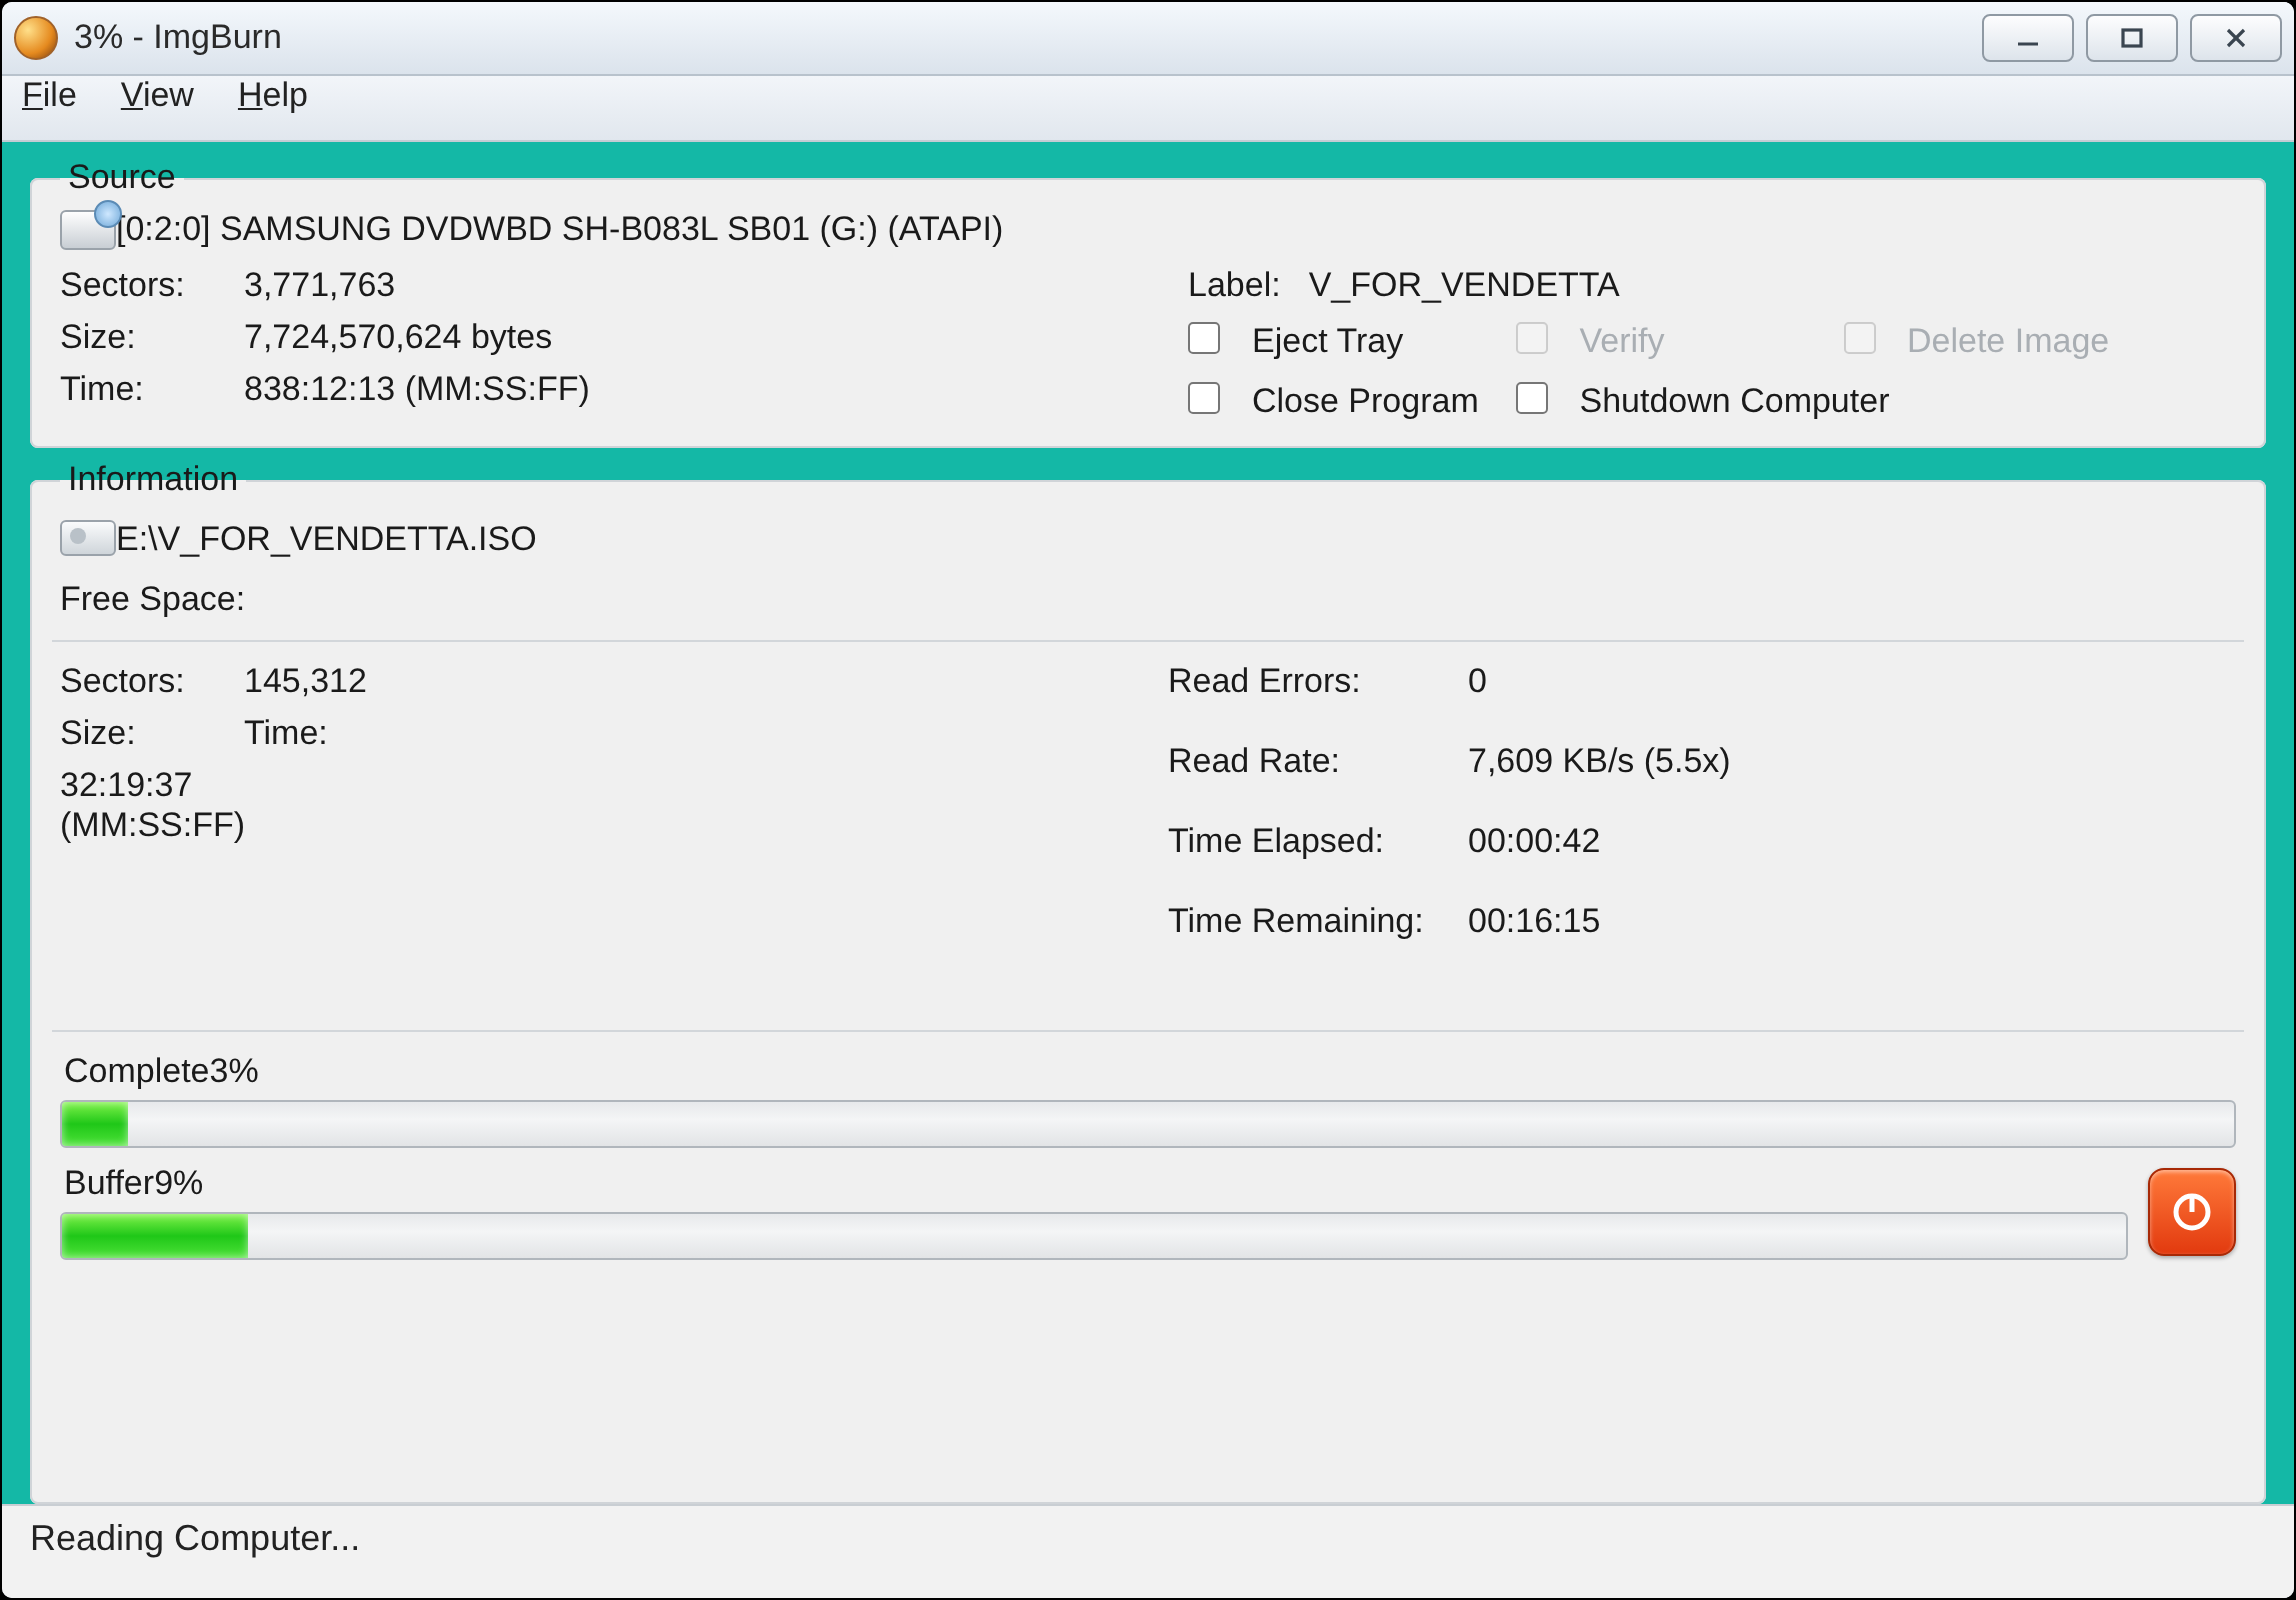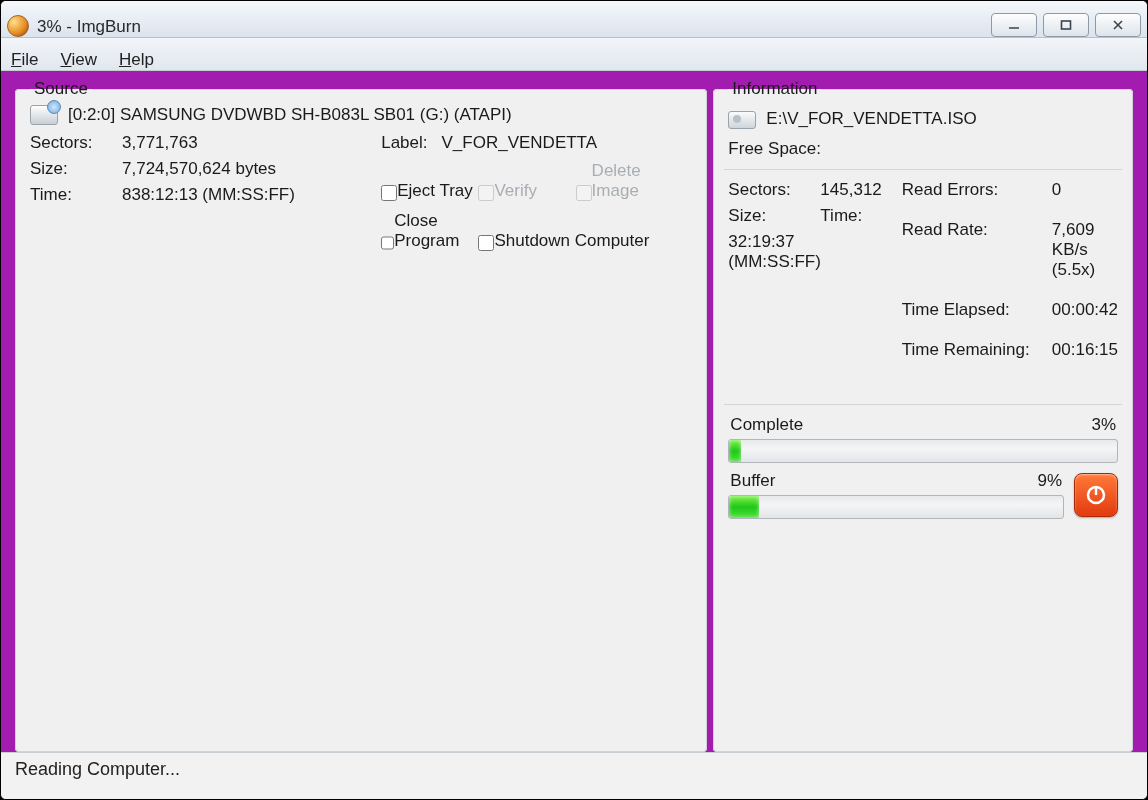--- a/index.html
+++ b/index.html
@@ -1,43 +1,43 @@
 <!DOCTYPE html>
 <html><head>
 <meta charset="utf-8">
 <style>
   html,body{margin:0;padding:0;font-family:"Segoe UI",Tahoma,sans-serif;font-size:16px;color:#1a1a1a;background:#000}
   .window{width:1148px;height:800px;background:#dfe6ee;border:1px solid #000;box-sizing:border-box;display:flex;flex-direction:column;border-radius:6px;overflow:hidden}
-  .titlebar{height:36px;background:linear-gradient(#f4f8fc,#dbe3ec);display:flex;align-items:flex-end;padding:0 6px;border-bottom:1px solid #b8c2cc}
+  .titlebar{height:36px;background:linear-gradient(#f4f8fc,#dbe3ec);display:flex;align-items:center;padding:0 6px;border-bottom:1px solid #b8c2cc}
   .titlebar .appicon{width:20px;height:20px;border-radius:50%;background:radial-gradient(circle at 30% 30%,#ffe08a,#e58a1f 60%,#7a3a0a);margin-right:8px;border:1px solid #a0622a;flex:none}
   .titlebar .title{flex:1;font-size:17px;color:#2a2a2a}
   .winbtns{display:flex;gap:6px}
   .winbtn{width:44px;height:22px;border:1px solid #8f99a3;border-radius:4px;background:linear-gradient(#fdfdfe,#dde4eb);display:flex;align-items:center;justify-content:center;color:#4a5560;font-size:14px}
   .winbtn svg{width:14px;height:12px;stroke:#3a4550;stroke-width:1.6;fill:none}
-  .menubar{height:32px;background:linear-gradient(#f2f5f9,#e1e7ee);display:flex;align-items:flex-end;padding:0 10px;gap:22px;border-bottom:1px solid #c4ccd4;font-size:17px;color:#222}
+  .menubar{height:32px;background:linear-gradient(#f2f5f9,#e1e7ee);display:flex;align-items:flex-start;padding:0 10px;gap:22px;border-bottom:1px solid #c4ccd4;font-size:17px;color:#222}
   .menubar span u{text-decoration:underline}
-  .client{flex:1;background:#a21caf;padding:8px 14px 0;display:flex;flex-direction:row;gap:6px}
+  .client{flex:1;background:#14b8a6;padding:8px 14px 0;display:flex;flex-direction:column;gap:6px}
   fieldset{border:1px solid #d0d4d8;border-radius:4px;margin:0;padding:6px 14px 12px;background:#f0f0f0}
   legend{padding:0 4px;font-size:17px;color:#1a1a1a}
-  .row{display:flex;align-items:flex-end;gap:10px}
+  .row{display:flex;align-items:flex-start;gap:0}
   .driveicon{width:26px;height:18px;background:linear-gradient(#fefefe,#c8ced4);border:1px solid #9aa2aa;border-radius:3px;position:relative;flex:none}
   .driveicon:after{content:"";position:absolute;right:-4px;top:-6px;width:12px;height:12px;border-radius:50%;background:radial-gradient(#cfe8ff,#6fa8d8);border:1px solid #5b8bb5}
   .hddicon{width:26px;height:16px;background:linear-gradient(#fafbfc,#cfd5da);border:1px solid #9aa2aa;border-radius:3px;flex:none;position:relative}
   .hddicon:before{content:"";position:absolute;left:4px;top:3px;width:8px;height:8px;border-radius:50%;background:#b9c1c8}
   .kv{display:grid;grid-template-columns:92px auto;row-gap:6px;font-size:17px}
   .kv2{display:grid;grid-template-columns:140px auto;row-gap:6px;font-size:17px}
   .kv3{display:grid;grid-template-columns:150px auto;row-gap:20px;font-size:17px}
   .cols{display:flex;gap:20px;margin-top:8px}
   .col{flex:1}
-  .cbrow{display:flex;align-items:flex-end;gap:0;font-size:17px}
+  .cbrow{display:flex;align-items:flex-start;gap:16px;font-size:17px}
   .cbgrid{display:grid;grid-template-columns:1fr 1fr 1.2fr;row-gap:10px;margin-top:8px}
   .disabled{color:#a9aeb3}
   input[type=checkbox]{width:16px;height:16px;margin:0;accent-color:#3b83bd}
   hr{border:none;border-top:1px solid #d2d6da;margin:10px -4px}
-  .plabel{display:flex;justify-content:space-between;font-size:17px;padding:0 2px 4px}
+  .plabel{display:flex;font-size:17px;padding:0 2px 4px}
   .pbar{height:22px;border:1px solid #b0b6bc;border-radius:3px;background:linear-gradient(#e7e9eb,#f4f5f6 40%,#e2e4e6);overflow:hidden;position:relative}
   .pfill{height:100%;background:linear-gradient(#7ff24a,#1fc718 50%,#4de238);box-shadow:inset 0 0 4px rgba(255,255,255,.6)}
   .progressrow{display:flex;align-items:center;gap:10px}
   .progresswrap{flex:1}
   .stopbtn{width:42px;height:42px;border-radius:8px;background:linear-gradient(#ff7a3a,#e23a0f);border:1px solid #a72906;display:flex;align-items:center;justify-content:center;box-shadow:inset 0 1px 2px rgba(255,255,255,.5),0 1px 2px rgba(0,0,0,.3);flex:none}
   .stopbtn svg{width:24px;height:24px;stroke:#fff;stroke-width:2.5;fill:none}
   .statusbar{height:34px;background:#f2f2f2;border-top:1px solid #c9ced3;padding:6px 14px;font-size:18px;color:#222}
   .src-top{display:flex;align-items:flex-start;gap:40px}
   .labelrow{display:flex;gap:14px;font-size:17px}
   .infogap{height:8px}

